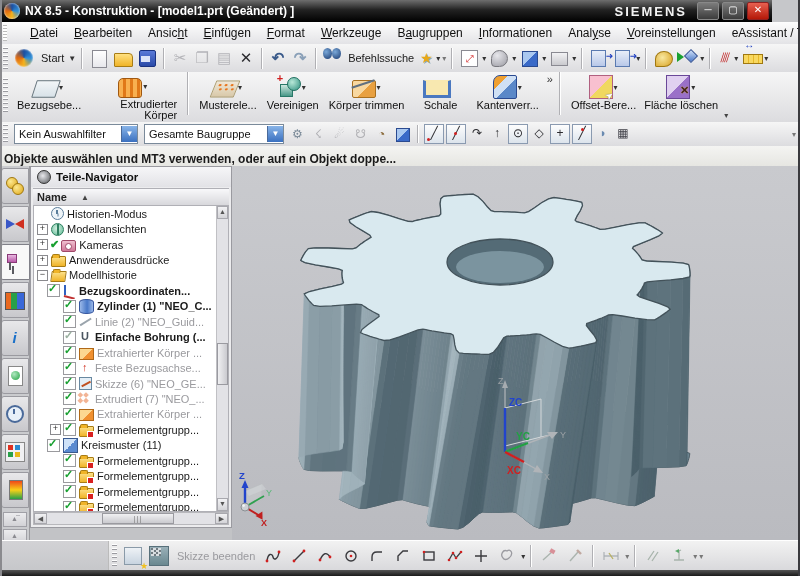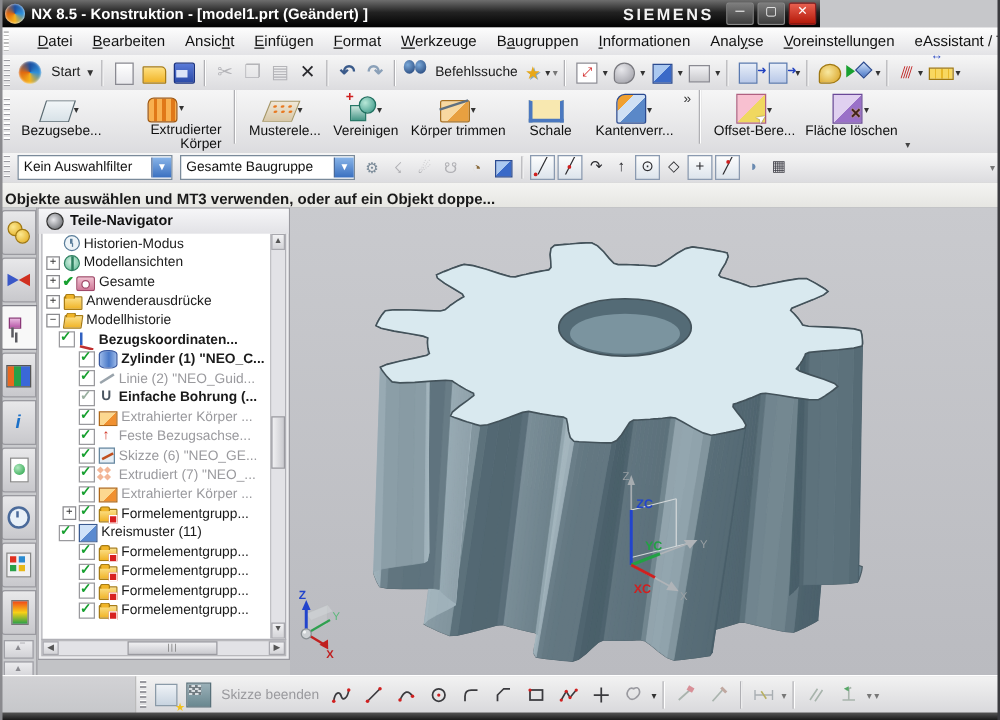--- a/index.html
+++ b/index.html
@@ -1,19 +1,19 @@
 <!DOCTYPE html>
 <html><head>
 <meta charset="utf-8">
 <style>
   html,body{margin:0;padding:0}
   body{width:800px;height:576px;position:relative;overflow:hidden;
        font-family:"Liberation Sans",sans-serif;background:#c6c7ca;font-size:11px;color:#111}
   
-  #titlebar{position:absolute;left:0;top:0;width:656px;height:22px;
+  #titlebar{position:absolute;left:0;top:0;width:772px;height:22px;
     background:linear-gradient(#6e6e6e,#222 45%,#000);display:flex;align-items:center;color:#fff}
   .nx-logo{width:16px;height:16px;border-radius:50%;margin:0 5px 0 4px;flex:none;
     background:conic-gradient(#1c4fa0,#2e8fd8,#f5b31c,#e06a10,#1c4fa0);box-shadow:inset 0 0 2px #fff}
   #title-text{font-weight:bold;font-size:12px;flex:1;white-space:nowrap;overflow:hidden}
   #brand{font-weight:bold;font-size:13px;letter-spacing:2px;margin-right:10px;color:#f2f2f2}
   .winbtn{width:20px;height:16px;margin-right:3px;border:1px solid #888;border-radius:2px;flex:none;
     background:linear-gradient(#7c7c7c,#3c3c3c);color:#fff;font-size:10px;line-height:14px;text-align:center}
   .winbtn.close{background:linear-gradient(#e86050,#b41808);border-color:#902020}
   
   #menubar{position:absolute;left:0;top:22px;width:800px;height:22px;
@@ -451,40 +451,44 @@
     <div class="rscroll">▲</div>
     <div class="rscroll">▼</div>
     <div class="rscroll">▼̲</div>
   </div>
 
   <div id="panel">
     <div id="panel-header">
       <div class="pn-icon"></div>
       <span id="panel-title">Teile-Navigator</span>
     </div>
+    <div id="colheader">
+      <span class="cname">Name</span>
+      <span class="sort">▲</span>
+    </div>
     <div id="tree-wrap">
       <div id="tree-list">
           <div class="trow" style="padding-left: 3px;">
       <span class="t-exp eslot" style="visibility: hidden;"></span>
 
       <span class="ti islot ti-clock"></span>
       <span class="t-label lslot">Historien-Modus</span>
     </div>
           <div class="trow" style="padding-left: 3px;">
       <span class="t-exp eslot">+</span>
 
       <span class="ti islot ti-views"></span>
       <span class="t-label lslot">Modellansichten</span>
     </div>
           <div class="trow" style="padding-left: 3px;">
       <span class="t-exp eslot">+</span>
 
       <span class="t-pre pslot">✔</span>
       <span class="ti islot ti-camera"></span>
-      <span class="t-label lslot">Gesamte</span>
+      <span class="t-label lslot">Kameras</span>
     </div>
           <div class="trow" style="padding-left: 3px;">
       <span class="t-exp eslot">+</span>
 
       <span class="ti islot ti-folder"></span>
       <span class="t-label lslot">Anwenderausdrücke</span>
     </div>
           <div class="trow" style="padding-left: 3px;">
       <span class="t-exp eslot">−</span>
 

